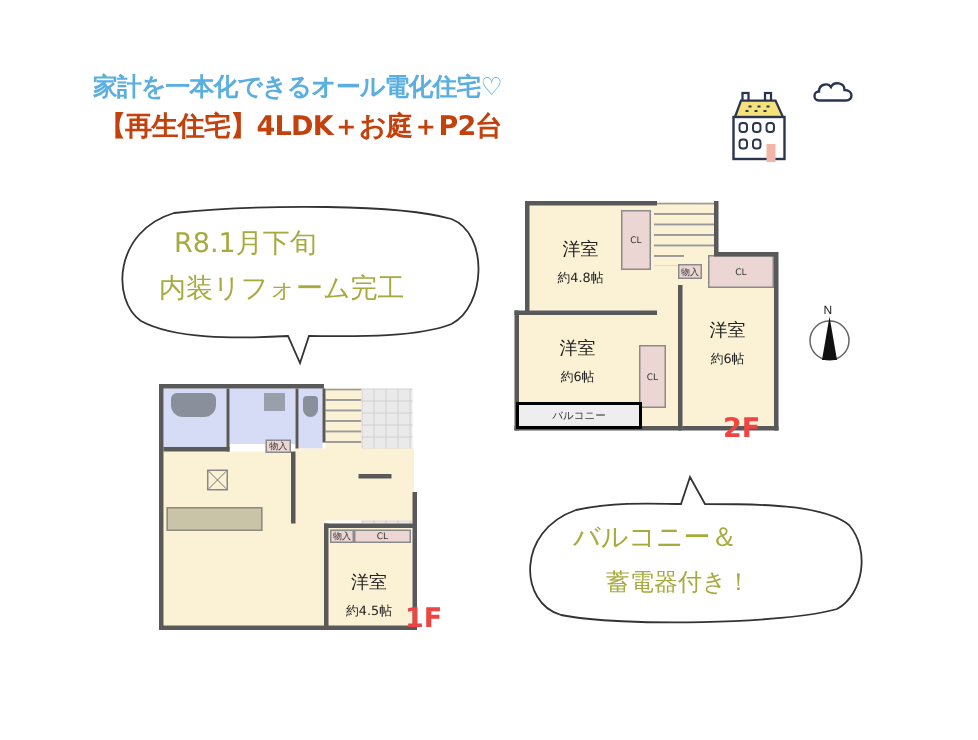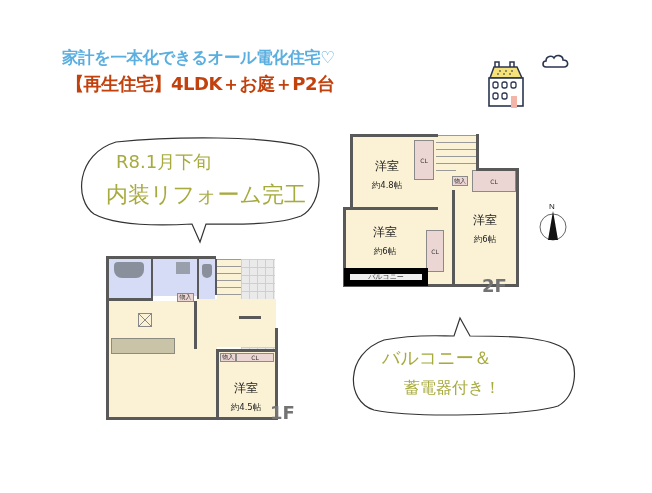--- a/index.html
+++ b/index.html
@@ -1,21 +1,21 @@
 <!DOCTYPE html>
 <html><head>
 <meta charset="utf-8">
 <style>
   html,body{margin:0;padding:0;background:#fff;}
   body{width:652px;height:493px;position:relative;overflow:hidden;font-family:"DejaVu Sans","Liberation Sans",sans-serif;}
   .abs{position:absolute;}
   .subtitle{left:62px;top:47px;font-size:16.5px;color:#5aaee0;font-weight:bold;letter-spacing:-0.5px;white-space:nowrap;}
   .title{left:66px;top:72px;font-size:18px;color:#c2410c;font-weight:bold;letter-spacing:-0.5px;white-space:nowrap;}
   .bubble-text{color:#a7aa3c;font-weight:normal;white-space:nowrap;}
-  .floor-label{font-size:18px;font-weight:bold;color:#737373;}
+  .floor-label{font-size:18px;font-weight:bold;color:#ef4444;}
   .room{position:absolute;background:#fbf2d6;box-sizing:border-box;}
   .wall{position:absolute;background:#595959;}
   .cl{position:absolute;background:#ecd6d3;box-sizing:border-box;border:1px solid #8a8a8a;font-size:6px;color:#333;display:flex;align-items:center;justify-content:center;}
   .rlabel{position:absolute;text-align:center;color:#222;}
   .rname{font-size:12px;text-align:center;}
   .rsize{font-size:8.5px;margin-top:5px;}
   .wet{position:absolute;background:#d6dcf5;}
   .tile{position:absolute;background-color:#eaeaea;background-image:linear-gradient(#cfcfcf 1px,transparent 1px),linear-gradient(90deg,#cfcfcf 1px,transparent 1px);background-size:8px 8px;}
   .stairs{position:absolute;background-color:#fbf2d6;background-image:linear-gradient(#9a9a9a 1px,transparent 1px);background-size:100% 7px;}
 </style>
@@ -40,21 +40,21 @@
   <rect x="26" y="22" width="5" height="6" rx="2" fill="none" stroke="#2b3550" stroke-width="1.3"></rect>
   <rect x="8" y="33" width="5" height="6" rx="2" fill="none" stroke="#2b3550" stroke-width="1.3"></rect>
   <rect x="17" y="33" width="5" height="6" rx="2" fill="none" stroke="#2b3550" stroke-width="1.3"></rect>
   <rect x="26" y="36" width="6" height="12" fill="#f3b5a8"></rect>
 </svg>
 
 <svg class="abs" style="left:76px;top:134px" width="248" height="110" viewBox="0 0 248 110">
   <path d="M40 8 C100 2 190 2 225 12 C250 22 248 70 225 82 C200 92 150 90 130 90 L124 108 L116 90 C80 92 40 92 18 80 C-2 66 0 20 40 8 Z" fill="#fff" stroke="#333" stroke-width="1.2"></path>
 </svg>
 <div class="abs bubble-text" style="left:116px;top:150px;font-size:18px;">R8.1月下旬</div>
-<div class="abs bubble-text" style="left:106px;top:180px;font-size:22px;">内装リフォーム完工</div>
+<div class="abs bubble-text" style="left:106px;top:180px;font-size:18px;">内装リフォーム完工</div>
 
 <svg class="abs" style="left:344px;top:314px" width="232" height="106" viewBox="0 0 232 106">
   <path d="M40 26 C70 20 95 22 110 22 L116 4 L126 22 C160 22 205 22 222 36 C236 52 232 82 214 92 C180 102 70 104 30 96 C2 88 0 40 40 26 Z" fill="#fff" stroke="#333" stroke-width="1.2"></path>
 </svg>
 <div class="abs bubble-text" style="left:382px;top:346px;font-size:18px;">バルコニー＆</div>
 <div class="abs bubble-text" style="left:404px;top:378px;font-size:16px;">蓄電器付き！</div>
 
 <div class="abs" style="left:340px;top:132px;width:180px;height:160px;">
 
   <div class="room" style="left:10px;top:3px;width:88px;height:72px;"></div>
@@ -89,21 +89,21 @@
   <div class="rlabel" style="left:20px;top:92px;width:50px;">
     <div class="rname">洋室</div>
     <div class="rsize">約6帖</div>
   </div>
   <div class="rlabel" style="left:120px;top:80px;width:50px;">
     <div class="rname">洋室</div>
     <div class="rsize">約6帖</div>
   </div>
 </div>
 
-<div class="abs" style="left:344px;top:268px;width:84px;height:18px;background:#eeeeee;border:6px solid #000000;box-sizing:border-box;font-size:7px;color:#333;display:flex;align-items:center;justify-content:center;">バルコニー</div>
+<div class="abs" style="left:344px;top:268px;width:84px;height:18px;background:#eeeeee;border:2px solid #000000;box-sizing:border-box;font-size:7px;color:#333;display:flex;align-items:center;justify-content:center;">バルコニー</div>
 <div class="abs floor-label" style="left:482px;top:275px;">2F</div>
 
 <svg class="abs" style="left:538px;top:200px" width="30" height="46" viewBox="0 0 30 46">
   <text x="11" y="9" font-size="8" font-family="Liberation Sans, sans-serif" fill="#222">N</text>
   <circle cx="15" cy="27" r="13" fill="none" stroke="#666" stroke-width="1"></circle>
   <path d="M15 11 L10 40 L20 40 Z" fill="#111"></path>
 </svg>
 
 <div class="abs" style="left:106px;top:256px;width:172px;height:164px;">
 

